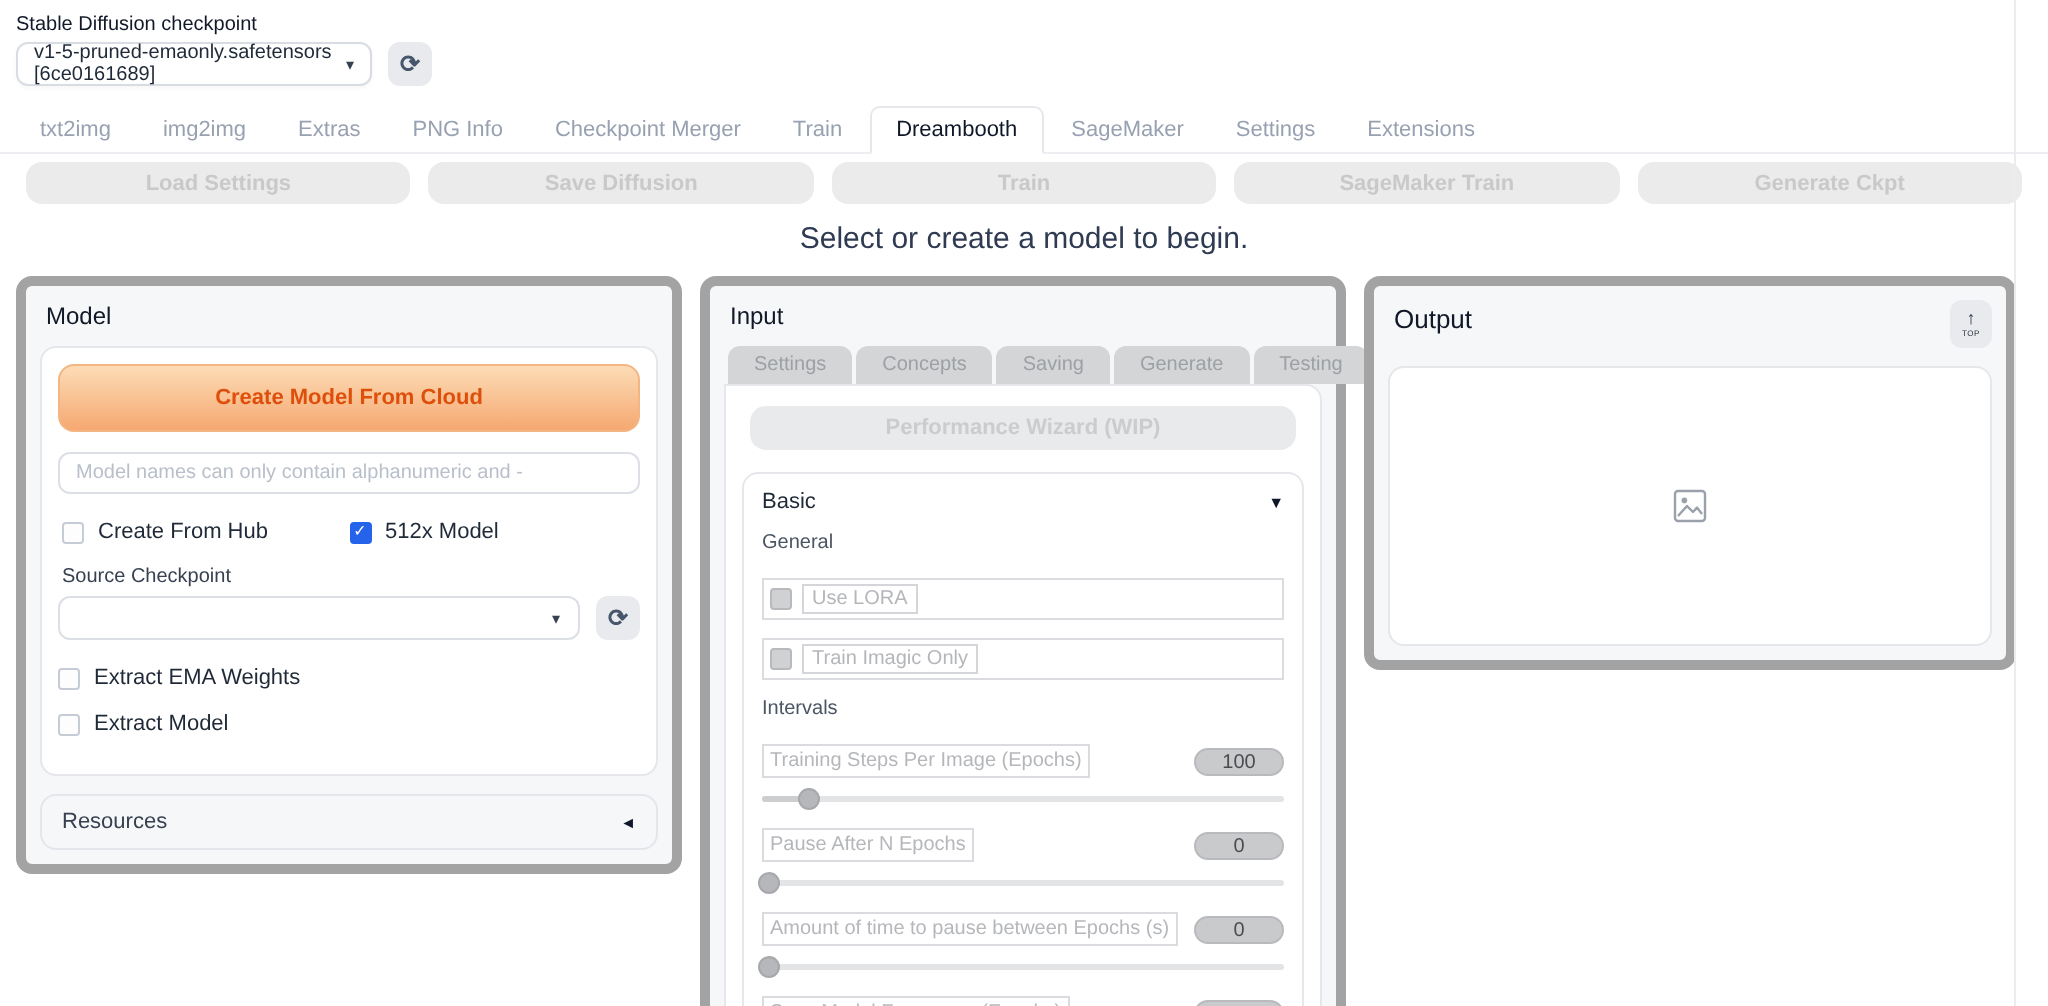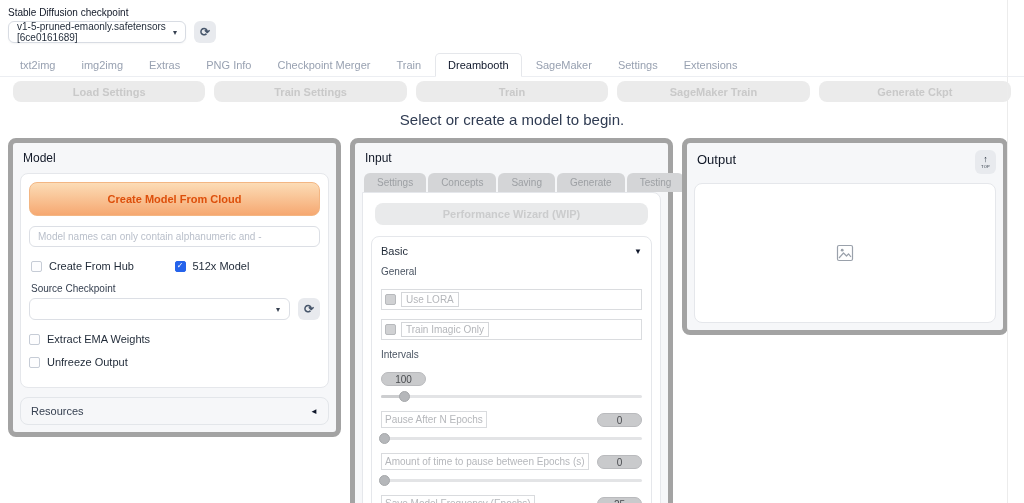--- a/index.html
+++ b/index.html
@@ -138,21 +138,21 @@
     <div class="mtab">Checkpoint Merger</div>
     <div class="mtab">Train</div>
     <div class="mtab active">Dreambooth</div>
     <div class="mtab">SageMaker</div>
     <div class="mtab">Settings</div>
     <div class="mtab">Extensions</div>
   </nav>
 
   <div class="toolbar">
     <button class="tb-btn">Load Settings</button>
-    <button class="tb-btn">Train Settings</button>
+    <button class="tb-btn">Save Diffusion</button>
     <button class="tb-btn">Train</button>
     <button class="tb-btn">SageMaker Train</button>
     <button class="tb-btn">Generate Ckpt</button>
   </div>
 
   <div class="notice">Select or create a model to begin.</div>
 
   <div class="columns">
 
     <section class="col model-col">
@@ -185,21 +185,21 @@
           </button>
         </div>
 
         <div class="stack">
           <label class="cb">
             <span class="box"></span>
             <span>Extract EMA Weights</span>
           </label>
           <label class="cb">
             <span class="box"></span>
-            <span>Unfreeze Output</span>
+            <span>Extract Model</span>
           </label>
         </div>
       </div>
 
       <div class="resources">
         <span>Resources</span>
         <span class="tri">◄</span>
       </div>
     </section>
 
@@ -229,20 +229,21 @@
           </div>
           <div class="toggle-row">
             <span class="dbox"></span>
             <span class="dlabel">Train Imagic Only</span>
           </div>
 
           <div class="sub-label">Intervals</div>
 
           <div class="slider-row">
             <div class="sl-top">
+              <span class="sl-label">Training Steps Per Image (Epochs)</span>
               <span class="sl-value">100</span>
             </div>
             <div class="sl-track" style="--pos:9%">
               <div class="sl-fill"></div>
               <div class="sl-handle"></div>
             </div>
           </div>
 
           <div class="slider-row">
             <div class="sl-top">

